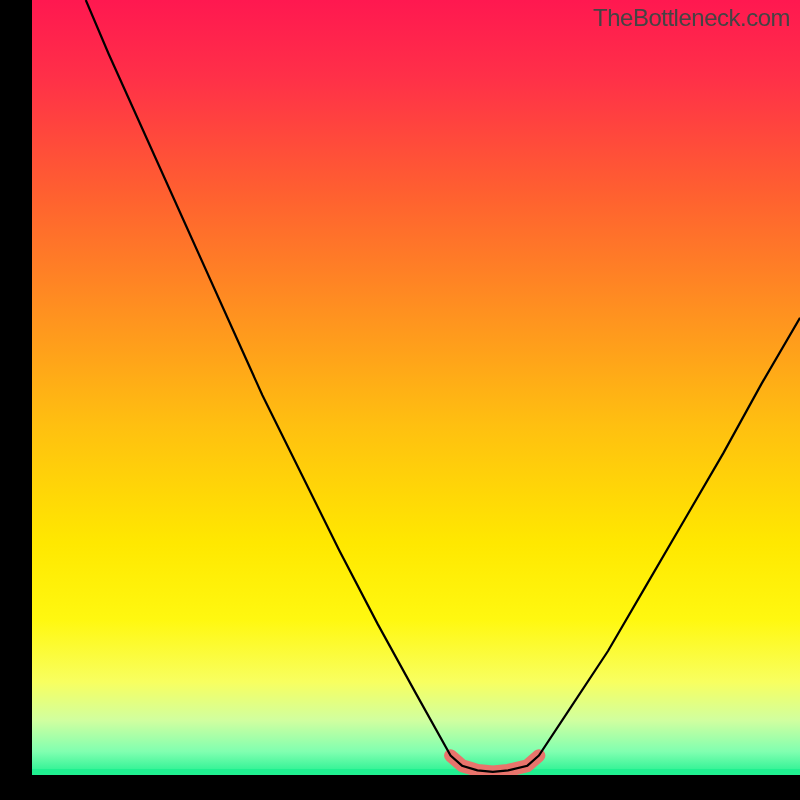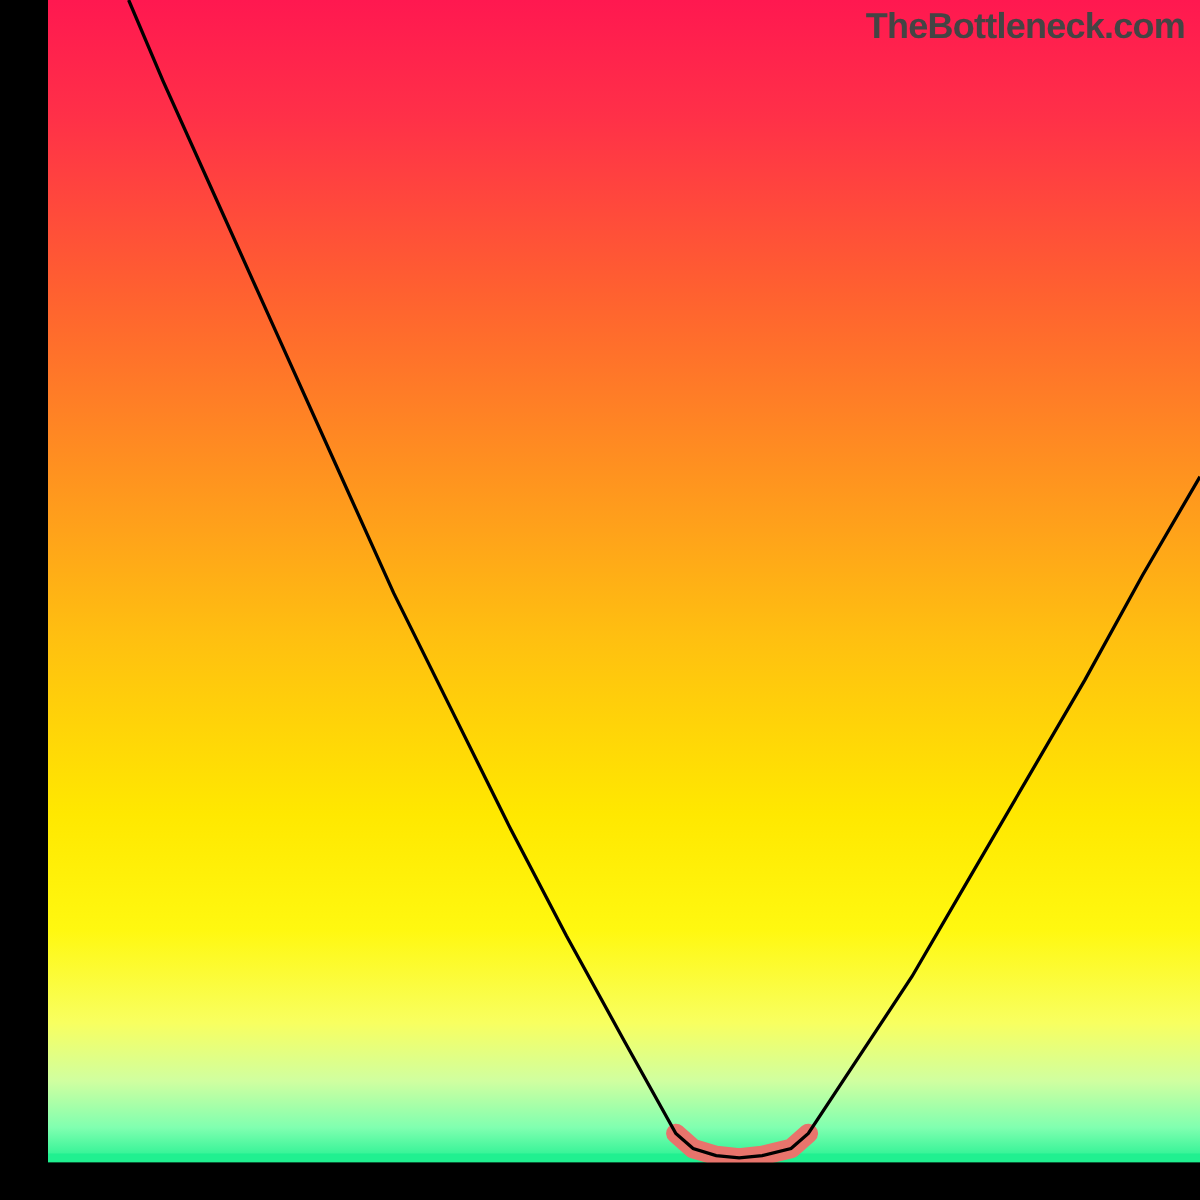--- a/index.html
+++ b/index.html
@@ -15,21 +15,21 @@
     position: relative;
     width: 800px;
     height: 800px;
   }
   .watermark {
     position: absolute;
     top: 4px;
     right: 10px;
     color: #444444;
     font-size: 24px;
-    font-weight: bold;
+    font-weight: normal;
     z-index: 10;
     letter-spacing: -0.5px;
   }
   svg {
     display: block;
   }
 </style>
 </head>
 <body>
 

